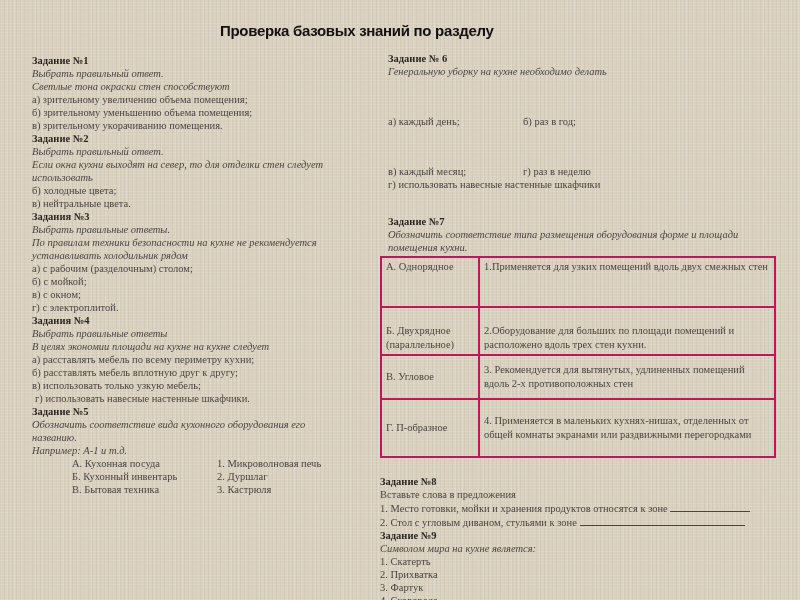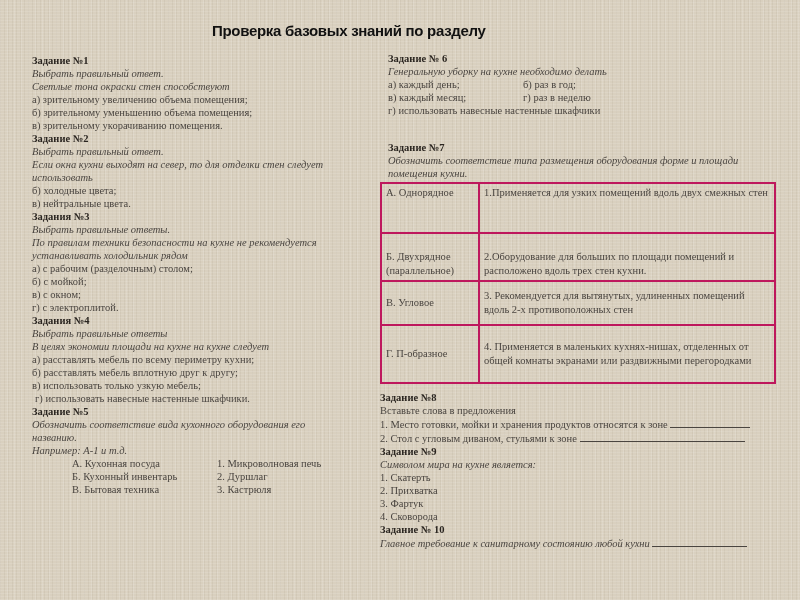--- a/index.html
+++ b/index.html
@@ -7,33 +7,33 @@
     width: 800px; height: 600px; overflow: hidden; position: relative;
     background-color: #d9d0bf;
     background-image:
       repeating-linear-gradient(0deg, rgba(255,255,255,0.10) 0px, rgba(255,255,255,0.10) 1px, transparent 1px, transparent 3px),
       repeating-linear-gradient(90deg, rgba(120,105,80,0.08) 0px, rgba(120,105,80,0.08) 1px, transparent 1px, transparent 4px),
       repeating-linear-gradient(90deg, rgba(255,255,255,0.12) 0px, rgba(255,255,255,0.12) 1px, transparent 1px, transparent 7px);
     font-family: "Liberation Serif", serif;
     color: #3a3530;
   }
   .title {
-    position: absolute; left: 212px; top: 22px;
+    position: absolute; left: 220px; top: 22px;
     font-family: "Liberation Sans", sans-serif; font-weight: bold;
     font-size: 15px; color: #111; letter-spacing: -0.3px;
   }
   .col { position: absolute; font-size: 10.5px; line-height: 13px; }
   .left-col { left: 32px; top: 54px; width: 320px; }
   .right-col { left: 380px; top: 52px; width: 400px; }
   .h { font-weight: bold; color: #2a2520; }
   .i { font-style: italic; color: #4a4540; font-family: Liberation Serif, serif; }
   .p { color: #4a4540; }
   .pair { display: flex; }
   .pair .a { width: 145px; margin-left: 40px; }
-  .pair6 { display: flex; }
+  .pair6 { display: flex; margin-top: 37px; }
   .pair6 .a { width: 135px; }
   table.matching {
     border-collapse: collapse; width: 396px; margin-top: 2px;
     font-size: 10.5px; line-height: 14px; color: #4a4540;
   }
   table.matching td { border: 2px solid #be185d; padding: 2px 4px; vertical-align: middle; }
   table.matching td.k { width: 88px; }
   table.matching tr.r1 td { height: 44px; vertical-align: top; }
   table.matching tr.r2 td { height: 42px; vertical-align: bottom; }
   table.matching tr.r3 td { height: 38px; }
@@ -135,21 +135,21 @@
         <td>3. Рекомендуется для вытянутых, удлиненных помещений вдоль 2-х противоположных стен</td>
       </tr>
       <tr class="r4">
         <td class="k">Г. П-образное</td>
         <td>4. Применяется в маленьких кухнях-нишах, отделенных от общей комнаты экранами или раздвижными перегородками</td>
       </tr>
     </tbody>
       </table>
   </div>
 
-  <div style="margin-top:7px;">
+  <div style="margin-top:17px;">
     <div class="h">Задание №8</div>
     <div class="p">Вставьте слова в предложения</div>
     <div class="p">
       <span>1. Место готовки, мойки и хранения продуктов относятся к зоне</span>
       <span class="blank b1"></span>
     </div>
     <div class="p">
       <span>2. Стол с угловым диваном, стульями к  зоне</span>
       <span class="blank b2"></span>
     </div>

